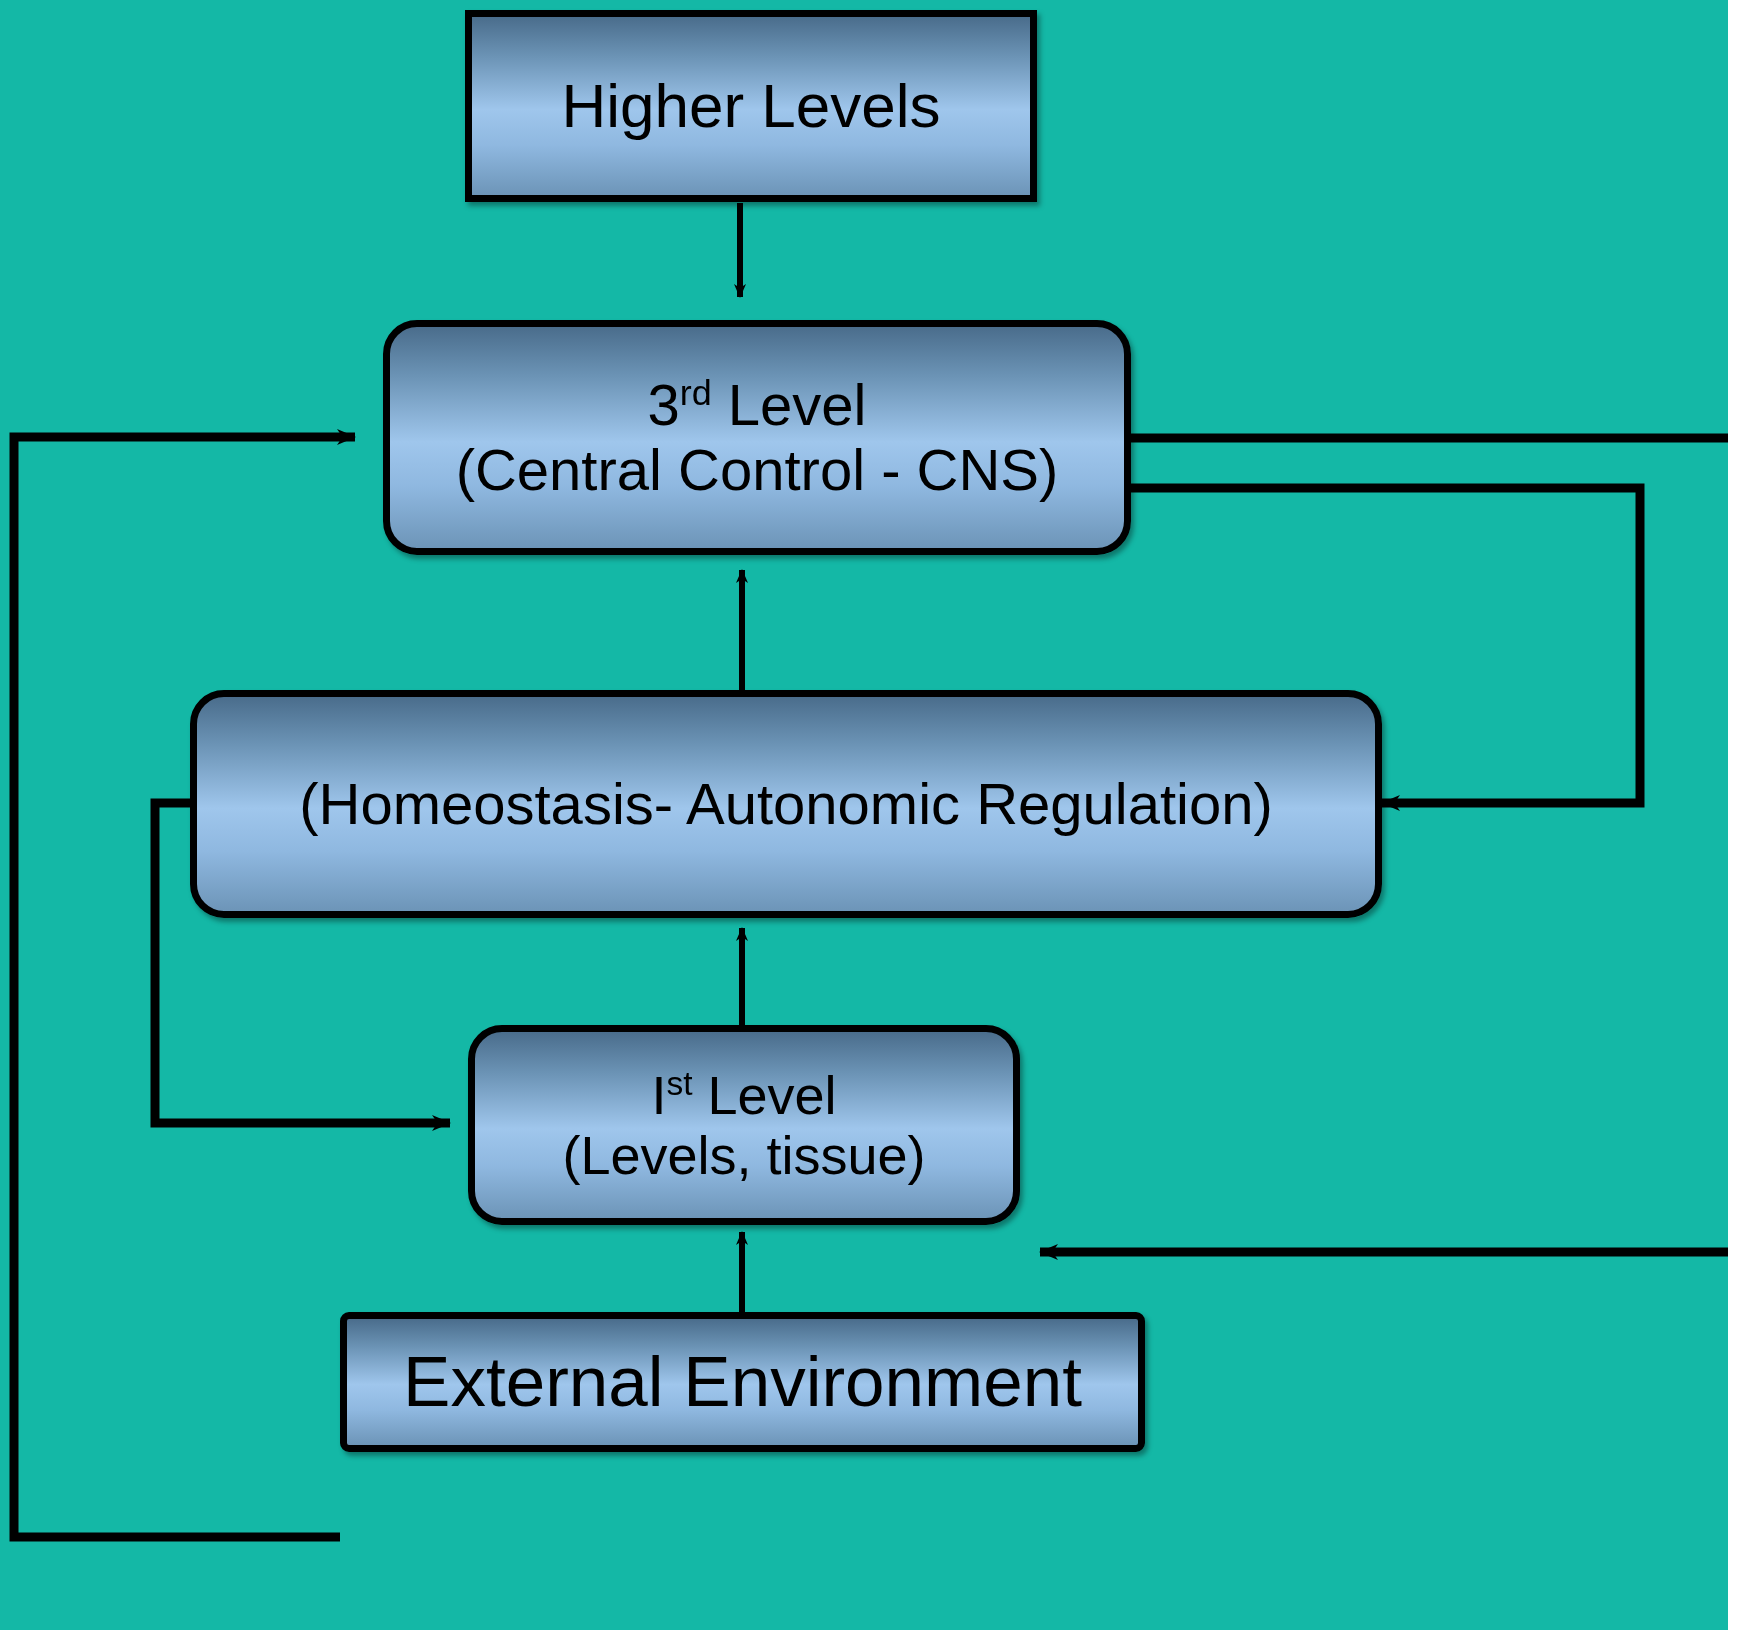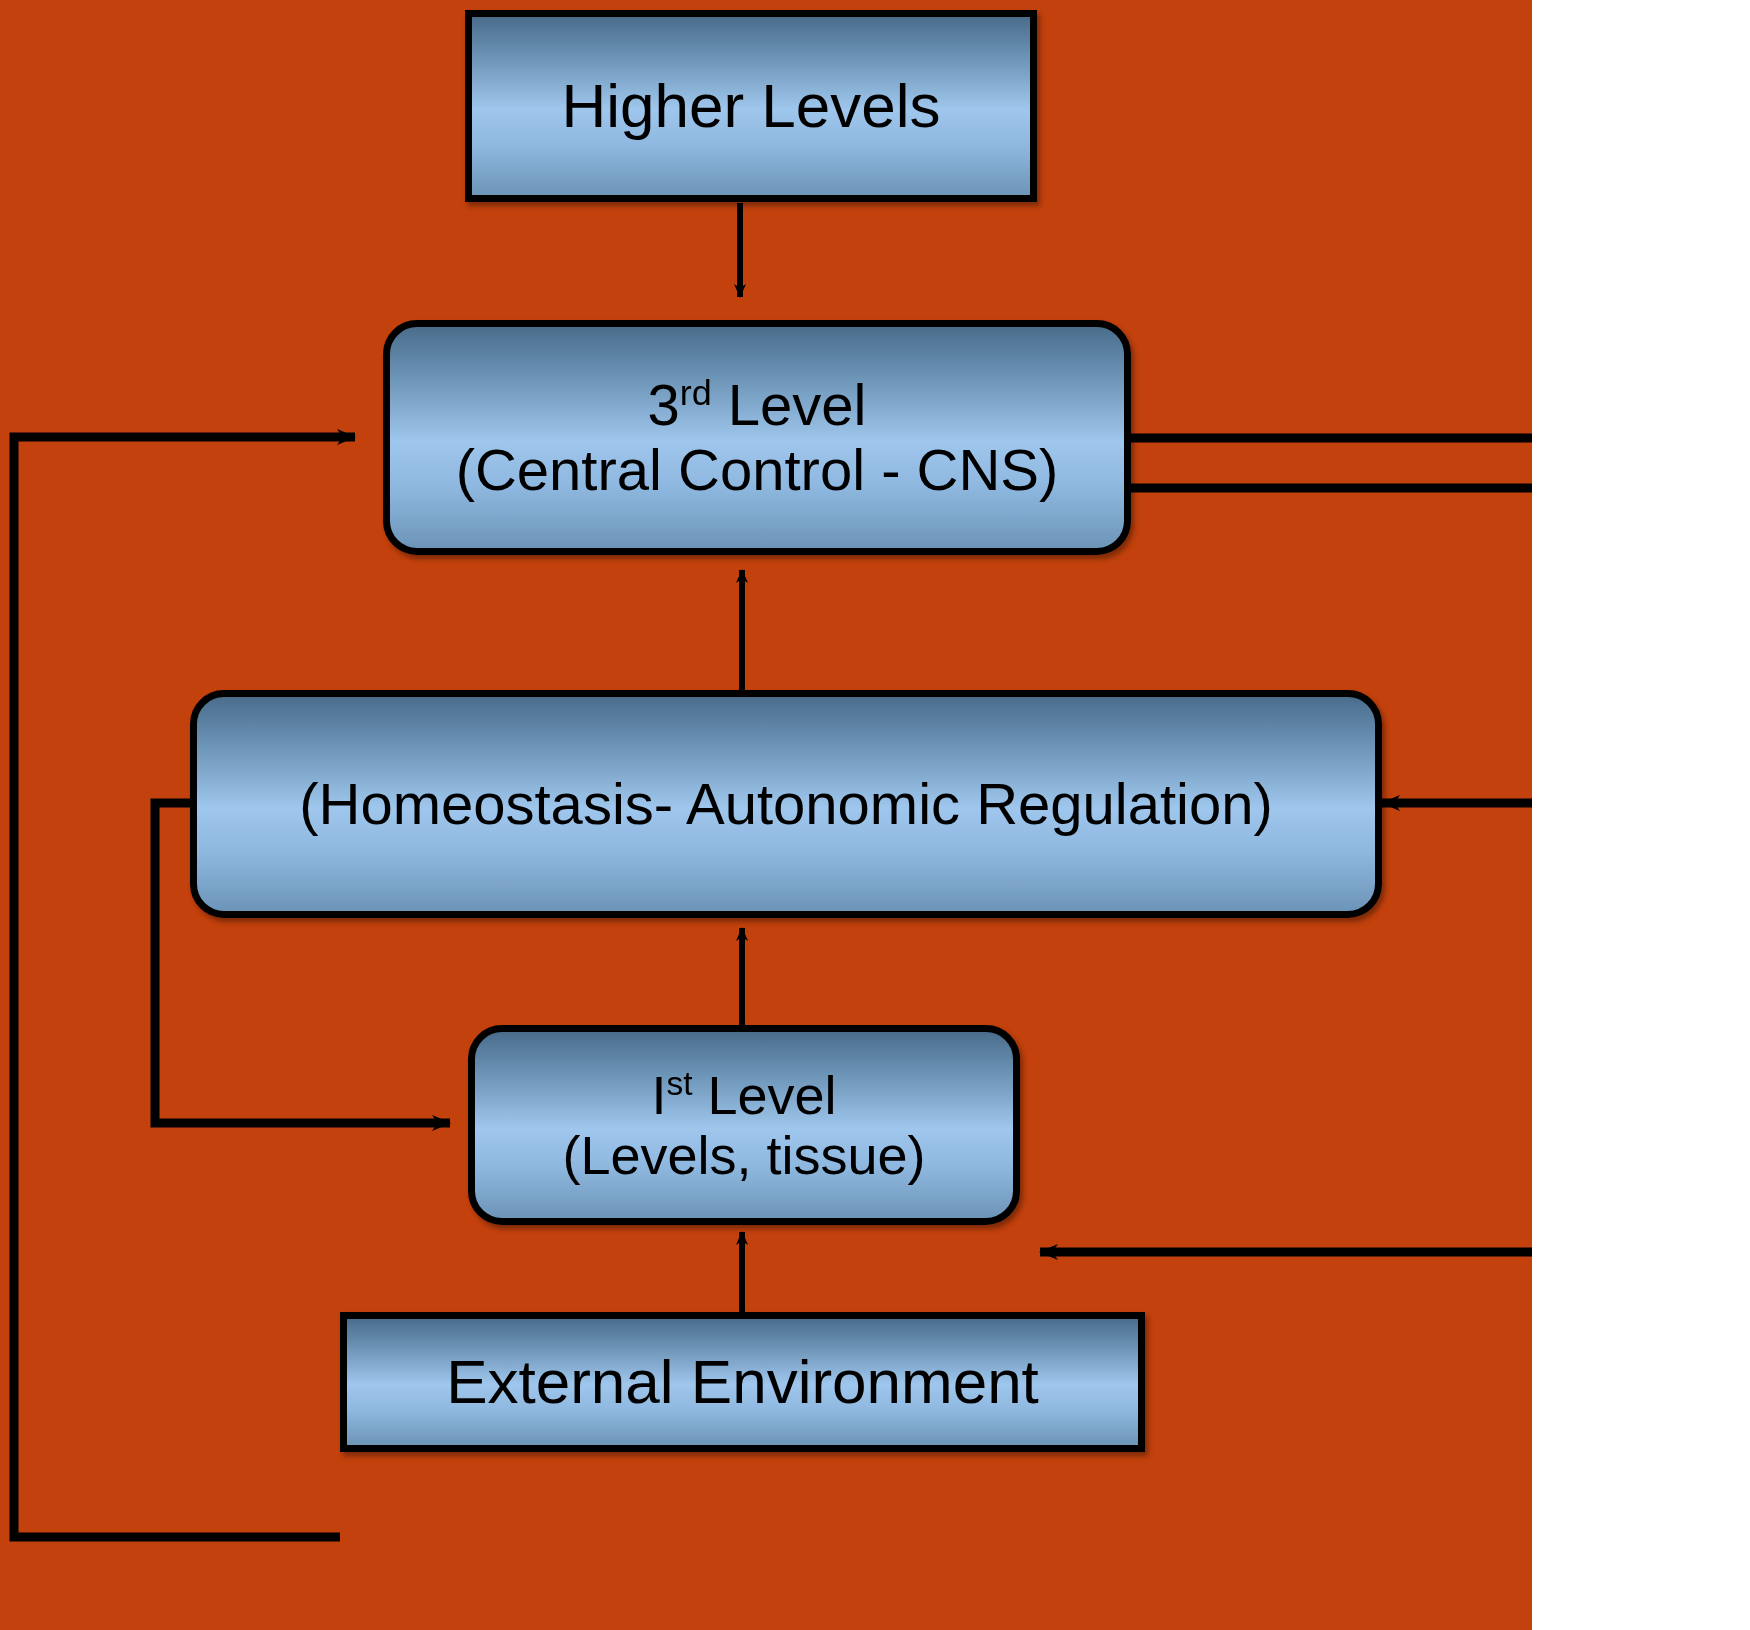--- a/index.html
+++ b/index.html
@@ -1,33 +1,33 @@
 <!DOCTYPE html>
 <html><head>
 <meta charset="utf-8">
 <style>
   html,body{margin:0;padding:0;background:#fff;}
   body{font-family:"Liberation Sans",sans-serif;}
-  #stage{position:relative;width:1532px;height:1630px;background:#c2410c;overflow:hidden;}
+  #stage{position:relative;width:1728px;height:1630px;background:#14b8a6;overflow:hidden;}
   #lines{position:absolute;left:0;top:0;width:1750px;height:1630px;}
   .node{position:absolute;box-sizing:border-box;display:flex;flex-direction:column;
         align-items:center;justify-content:center;text-align:center;color:#000;
         border:7px solid #000;
         background:linear-gradient(to bottom,#4a6d8c 0%,#6b93b5 22%,#9fc6ec 52%,#8fb8e0 72%,#6d95b8 100%);
         box-shadow:3px 4px 5px rgba(0,0,0,0.35);
         font-family:"Liberation Sans",sans-serif;}
   .node .ln{line-height:1.12;white-space:nowrap;}
   .sq{border-radius:0;}
   .rr{border-radius:34px;}
   sup{font-size:0.62em;vertical-align:super;line-height:0;}
   .t-higher{font-size:62px;}
   .t-3rd{font-size:58px;}
   .t-2nd{font-size:58px;}
   .t-1st{font-size:54px;justify-content:center;}
-  .t-ext{font-size:62px;}
+  .t-ext{font-size:71px;border-radius:9px;}
 </style>
 </head>
 <body>
 
 <div id="stage">
 
   <svg id="lines" viewBox="0 0 1750 1630" xmlns="http://www.w3.org/2000/svg">
     <defs>
       <marker id="ah" markerWidth="16" markerHeight="16" refX="13" refY="6" orient="auto" markerUnits="userSpaceOnUse">
         <path d="M0,0 L14,6 L0,12 L4,6 Z" fill="#000"></path>

